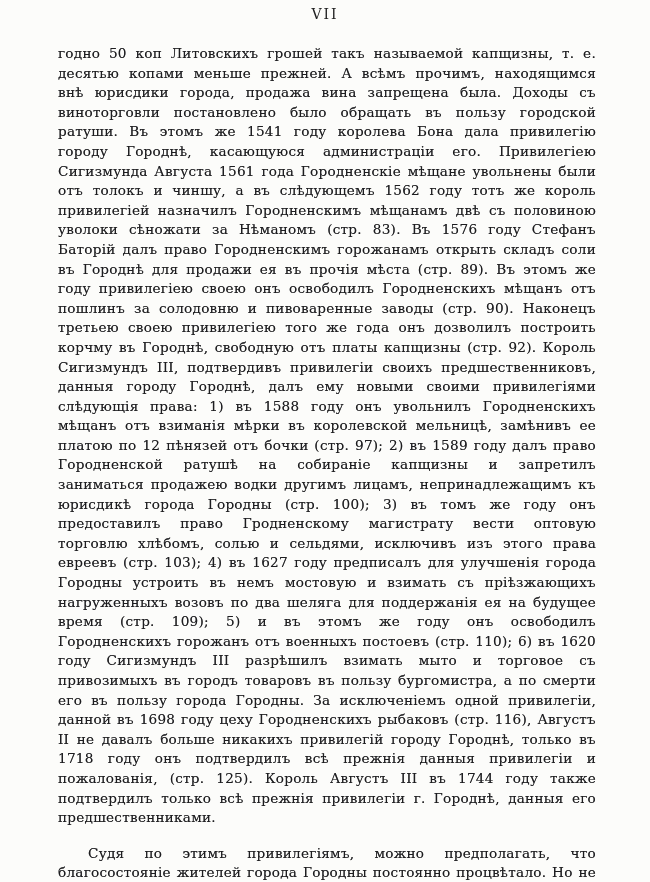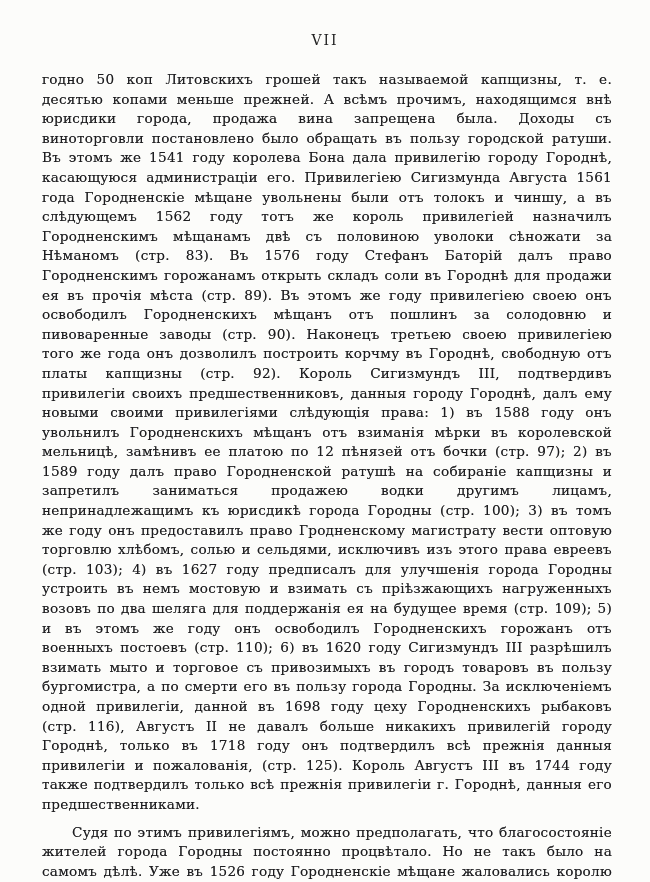--- a/index.html
+++ b/index.html
@@ -12,36 +12,36 @@
     width: 650px;
     height: 882px;
     background: #fcfcfa;
     overflow: hidden;
     font-family: "DejaVu Serif", "Liberation Serif", serif;
     color: #1d1d20;
     box-sizing: border-box;
   }
   .page-number {
     text-align: center;
-    padding-top: 32px;
+    padding-top: 6px;
     font-size: 14px;
     letter-spacing: 2px;
     color: #222;
   }
   .body-text {
     margin: 22px 38px 0 42px;
     font-size: 13.6px;
     line-height: 19.6px;
     text-align: justify;
     letter-spacing: 0.25px;
     word-spacing: 1px;
     text-shadow: 0 0 0.4px rgba(20,20,20,0.55);
   }
   .para {
-    margin: 0;
+    margin: 16px;
   }
   .para.no-indent {
     text-indent: 0;
   }
   .para.indent {
     text-indent: 30px;
     margin-top: 8px;
   }
 </style>
 </head>

